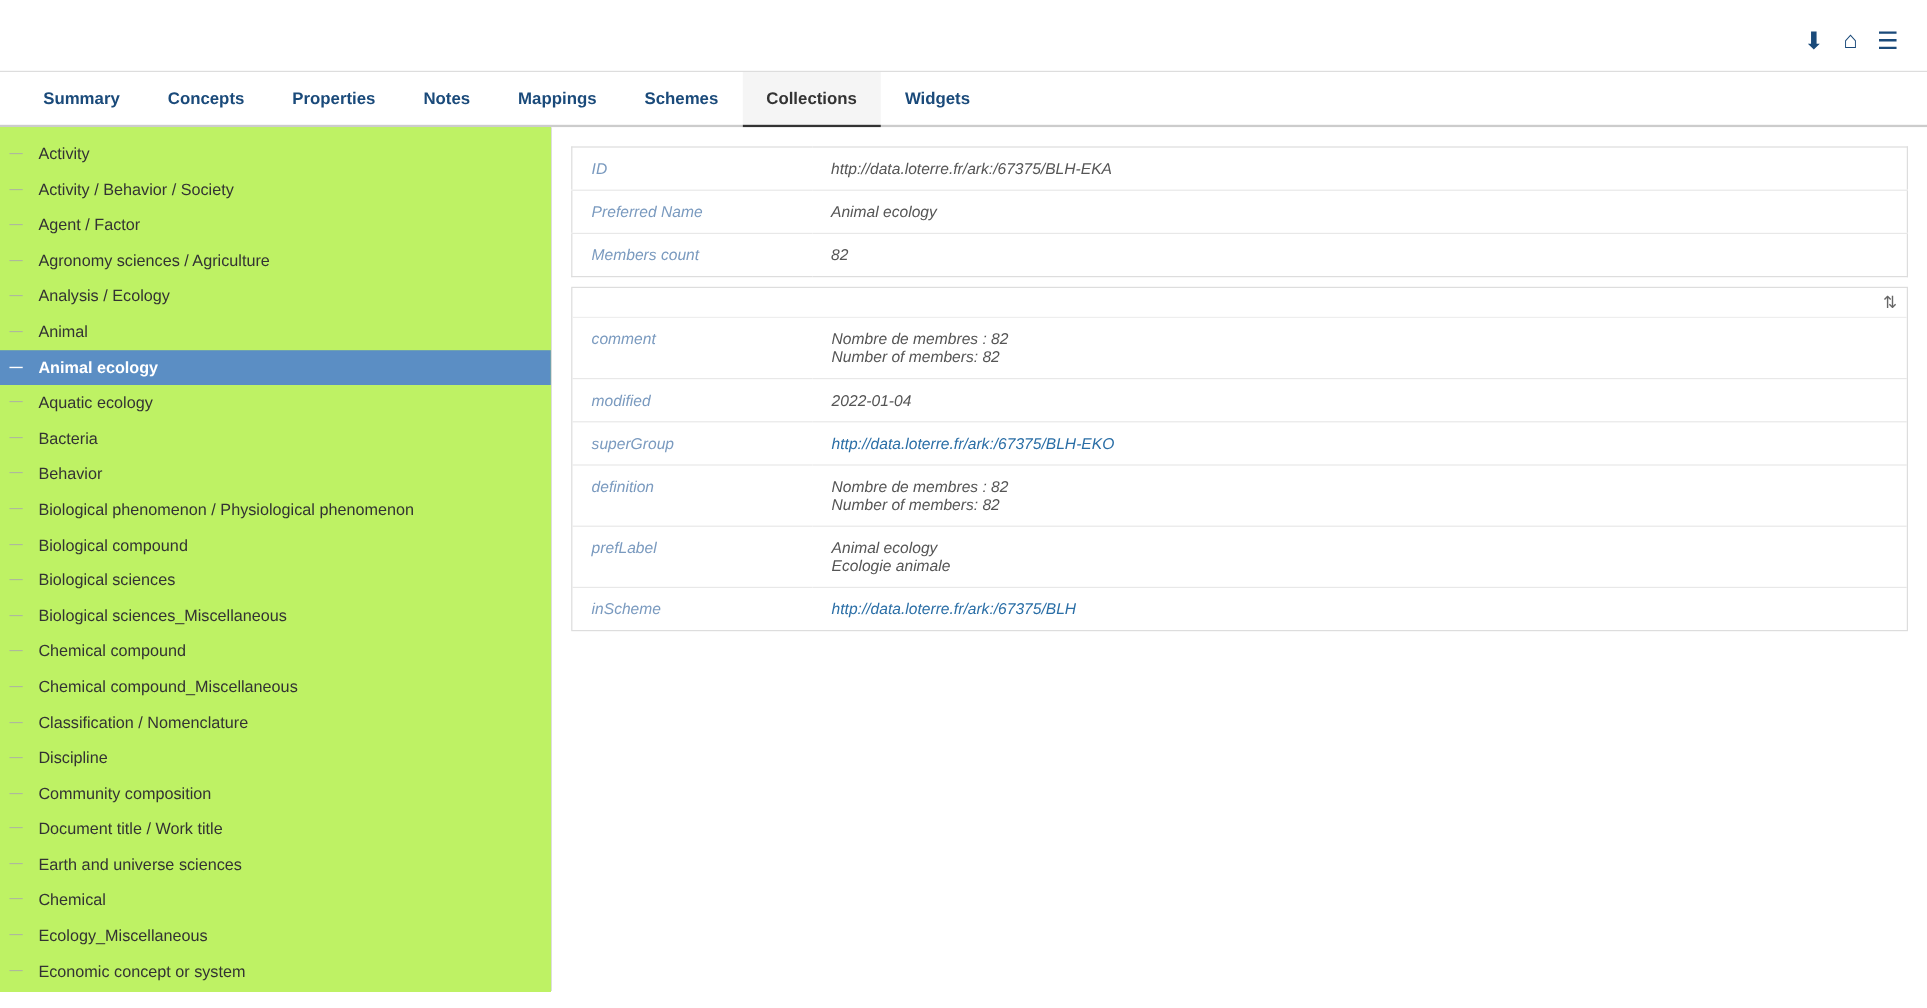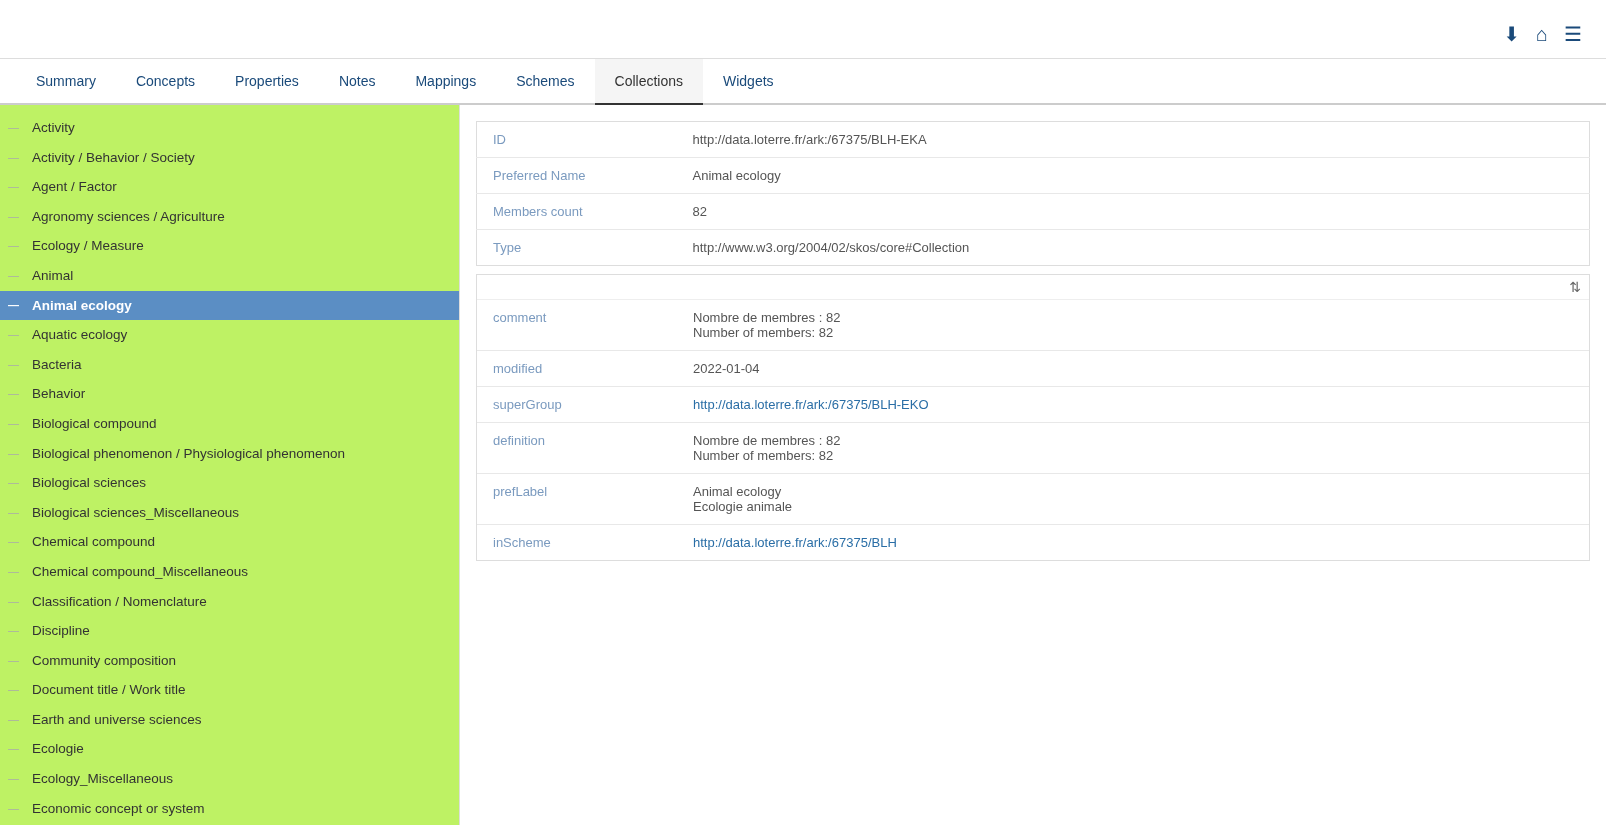--- a/index.html
+++ b/index.html
@@ -39,21 +39,21 @@
     
     .tabs {
       display: flex;
       border-bottom: 2px solid #ccc;
       background: #fff;
       padding: 0 16px;
     }
     .tab {
       padding: 14px 20px;
       cursor: pointer;
-      font-weight: normal;
+      font-weight: bold;
       color: #1a4a7a;
       border: none;
       background: none;
       font-size: 14px;
       border-bottom: 2px solid transparent;
       margin-bottom: -2px;
     }
     .tab.active {
       border-bottom: 2px solid #333;
       background: #f5f5f5;
@@ -108,20 +108,21 @@
       padding: 0;
       background: #fff;
     }
 
     
     .detail-table {
       width: 100%;
       border-collapse: collapse;
       margin: 8px 0;
       border: 1px solid #ddd;
+      font-style: italic;
     }
     .detail-table td {
       padding: 10px 16px;
       border-bottom: 1px solid #e8e8e8;
       vertical-align: top;
     }
     .detail-table tr:last-child td {
       border-bottom: none;
     }
     .detail-table .label-col {
@@ -186,38 +187,38 @@
     <button class="tab">Widgets</button>
   </div>
 
 <div class="main">
 
   <div class="sidebar">
   <div class="sidebar-item">Activity</div>
       <div class="sidebar-item">Activity / Behavior / Society</div>
       <div class="sidebar-item">Agent / Factor</div>
       <div class="sidebar-item">Agronomy sciences / Agriculture</div>
-      <div class="sidebar-item">Ecology / Measure</div>
+      <div class="sidebar-item">Analysis / Ecology</div>
       <div class="sidebar-item">Animal</div>
       <div class="sidebar-item selected">Animal ecology</div>
       <div class="sidebar-item">Aquatic ecology</div>
       <div class="sidebar-item">Bacteria</div>
       <div class="sidebar-item">Behavior</div>
+      <div class="sidebar-item">Biological phenomenon / Physiological phenomenon</div>
       <div class="sidebar-item">Biological compound</div>
-      <div class="sidebar-item">Biological phenomenon / Physiological phenomenon</div>
       <div class="sidebar-item">Biological sciences</div>
       <div class="sidebar-item">Biological sciences_Miscellaneous</div>
       <div class="sidebar-item">Chemical compound</div>
       <div class="sidebar-item">Chemical compound_Miscellaneous</div>
       <div class="sidebar-item">Classification / Nomenclature</div>
       <div class="sidebar-item">Discipline</div>
       <div class="sidebar-item">Community composition</div>
       <div class="sidebar-item">Document title / Work title</div>
       <div class="sidebar-item">Earth and universe sciences</div>
-      <div class="sidebar-item">Ecologie</div>
+      <div class="sidebar-item">Chemical</div>
       <div class="sidebar-item">Ecology_Miscellaneous</div>
       <div class="sidebar-item">Economic concept or system</div>
       <div class="sidebar-item">Ecosystem function</div>
     </div>
 
   <div class="detail-panel">
     <div class="detail-wrapper">
 
       <table class="detail-table">
         <tbody id="detail-table-1-body">
@@ -226,24 +227,20 @@
               <td class="value-col">http://data.loterre.fr/ark:/67375/BLH-EKA</td>
             </tr>
             <tr>
               <td class="label-col">Preferred Name</td>
               <td class="value-col">Animal ecology</td>
             </tr>
             <tr>
               <td class="label-col">Members count</td>
               <td class="value-col">82</td>
             </tr>
-            <tr>
-              <td class="label-col">Type</td>
-              <td class="value-col">http://www.w3.org/2004/02/skos/core#Collection</td>
-            </tr>
           </tbody>
       </table>
 
       <div class="detail-section">
         <div class="detail-section-header">
           <span class="sort-icon">⇅</span>
         </div>
         <table class="detail-table" style="border:none;margin:0;">
           <tbody id="detail-table-2-body">
               <tr>

